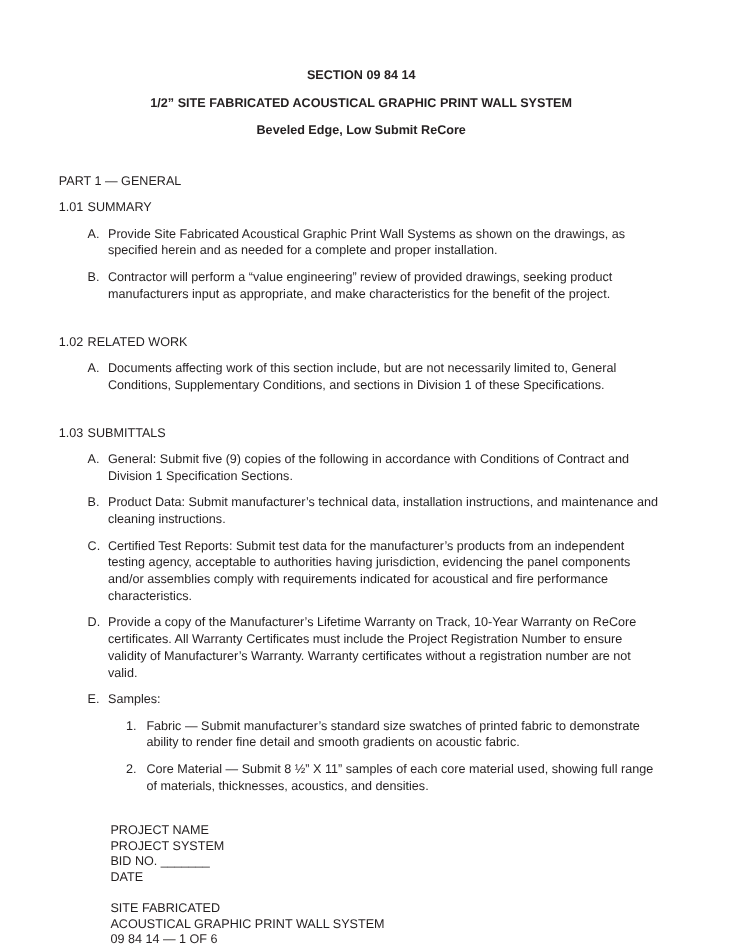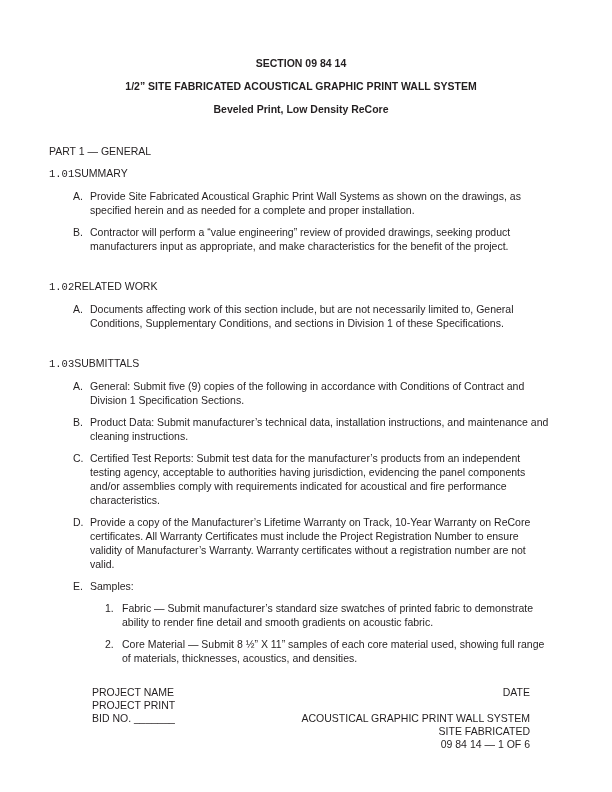--- a/index.html
+++ b/index.html
@@ -14,47 +14,48 @@
     font-size: 10.5px;
     line-height: 14px;
     padding: 56px 49px 0 49px;
     overflow: hidden;
   }
   .doc-header { text-align: center; font-weight: bold; }
   .h-line { margin-bottom: 9px; }
   .part-heading { font-weight: normal; margin-top: 28px; }
   .section { margin-top: 26px; }
   #sections .section:first-child { margin-top: 8px; }
-  .sec-num { display: inline-block; min-width: 24px; font-family: Liberation Mono, monospace; }
+  .sec-num { display: inline-block; min-width: 24px; }
   .item { position: relative; margin-top: 8px; padding-left: 41px; }
   .item > .marker { position: absolute; left: 24px; top: 0; }
   .subitem { position: relative; margin-top: 8px; padding-left: 32px; }
   .subitem > .marker { position: absolute; left: 15px; top: 0; }
   .footer {
     position: absolute;
     top: 686px;
     left: 92px;
     right: 72px;
     display: flex;
     justify-content: space-between;
     align-items: flex-start;
     line-height: 13px;
+    flex-direction: column;
   }
   .footer-line { min-height: 13px; white-space: pre; }
-  .footer-right { text-align: right; }
+  .footer-right { }
 </style>
 </head>
 <body>
 
 <div class="page">
 
   <div class="doc-header">
     <div class="h-line">SECTION 09 84 14</div>
     <div class="h-line">1/2” SITE FABRICATED ACOUSTICAL GRAPHIC PRINT WALL SYSTEM</div>
-    <div class="h-line">Beveled Print, Low Density ReCore</div>
+    <div class="h-line">Beveled Edge, Low Submit ReCore</div>
   </div>
 
   <div class="part-heading">PART 1 — GENERAL</div>
 
   <div id="sections">
       <div class="section">
         <div class="section-heading"><span class="sec-num">1.01</span><span>SUMMARY</span></div>
         <div class="item"><span class="marker">A.</span><span class="txt">Provide Site Fabricated Acoustical Graphic Print Wall Systems as shown on the drawings, as specified herein and as needed for a complete and proper installation.</span></div>
         <div class="item"><span class="marker">B.</span><span class="txt">Contractor will perform a “value engineering” review of provided drawings, seeking product manufacturers input as appropriate, and make characteristics for the benefit of the project.</span></div>
       </div>
@@ -68,25 +69,25 @@
         <div class="item"><span class="marker">B.</span><span class="txt">Product Data: Submit manufacturer’s technical data, installation instructions, and maintenance and cleaning instructions.</span></div>
         <div class="item"><span class="marker">C.</span><span class="txt">Certified Test Reports: Submit test data for the manufacturer’s products from an independent testing agency, acceptable to authorities having jurisdiction, evidencing the panel components and/or assemblies comply with requirements indicated for acoustical and fire performance characteristics.</span></div>
         <div class="item"><span class="marker">D.</span><span class="txt">Provide a copy of the Manufacturer’s Lifetime Warranty on Track, 10-Year Warranty on ReCore certificates. All Warranty Certificates must include the Project Registration Number to ensure validity of Manufacturer’s Warranty. Warranty certificates without a registration number are not valid.</span></div>
         <div class="item"><span class="marker">E.</span><span class="txt">Samples:</span><div class="subitem"><span class="marker">1.</span><span class="txt">Fabric — Submit manufacturer’s standard size swatches of printed fabric to demonstrate ability to render fine detail and smooth gradients on acoustic fabric.</span></div><div class="subitem"><span class="marker">2.</span><span class="txt">Core Material — Submit 8 ½” X 11” samples of each core material used, showing full range of materials, thicknesses, acoustics, and densities.</span></div></div>
       </div>
     </div>
 
   <div class="footer">
     <div class="footer-left" id="footer-left">
         <div class="footer-line">PROJECT NAME</div>
-        <div class="footer-line">PROJECT PRINT</div>
+        <div class="footer-line">PROJECT SYSTEM</div>
         <div class="footer-line">BID NO. _______</div>
       </div>
     <div class="footer-right" id="footer-right">
         <div class="footer-line">DATE</div>
         <div class="footer-line"></div>
+        <div class="footer-line">SITE FABRICATED</div>
         <div class="footer-line">ACOUSTICAL GRAPHIC PRINT WALL SYSTEM</div>
-        <div class="footer-line">SITE FABRICATED</div>
         <div class="footer-line">09 84 14 — 1 OF 6</div>
       </div>
   </div>
 
 </div>
 
 </body></html>

